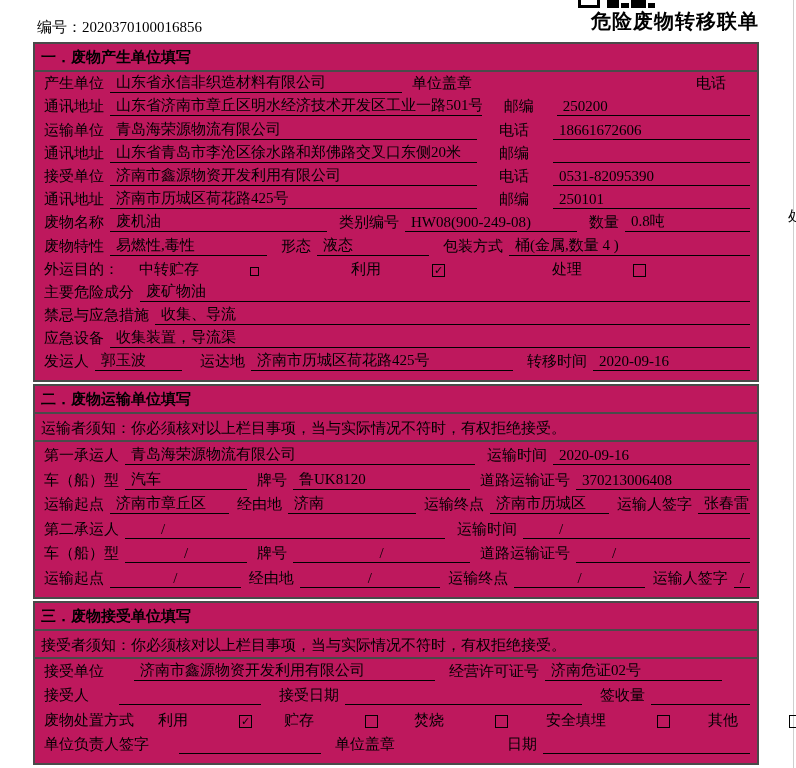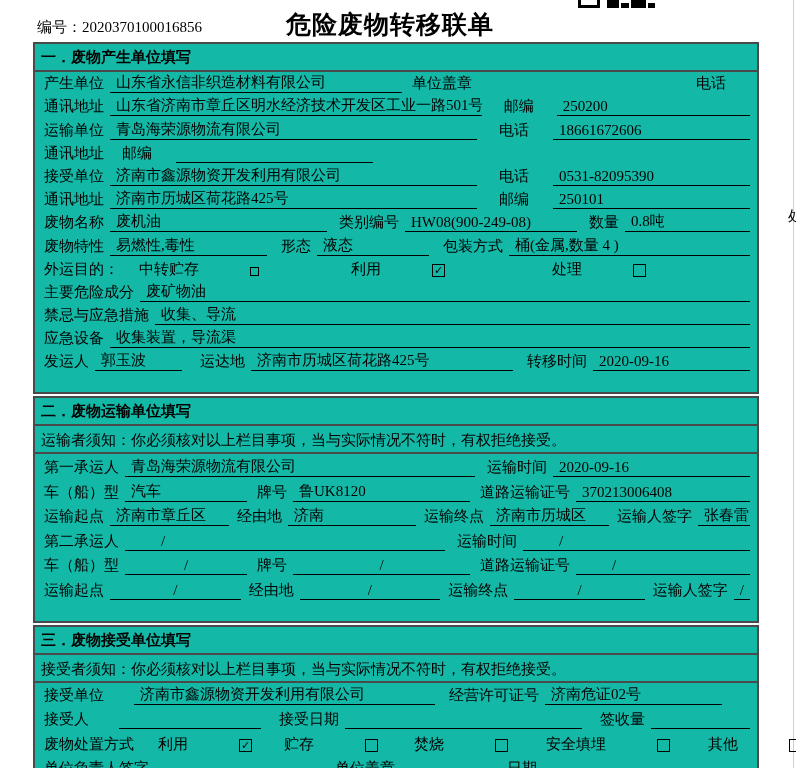--- a/index.html
+++ b/index.html
@@ -14,31 +14,31 @@
   .qr .q1{left:0;width:22px;height:8px;background:transparent;border:3px solid #000;border-top:none;box-sizing:border-box;}
   .qr .q2{left:29px;width:12px;height:8px;}
   .qr .q3{left:43px;top:3px;width:8px;height:5px;}
   .qr .q4{left:53px;width:15px;height:8px;}
   .qr .q5{left:70px;top:3px;width:7px;height:5px;}
 
   .doc{position:absolute;left:33px;top:8px;width:726px;}
   .hdr{position:relative;height:34px;}
   .serial{position:absolute;left:4px;top:10px;white-space:nowrap;}
   .title{
-    position:absolute;left:0;right:12px;top:0;text-align:center;font-size:25px;font-weight:bold;
+    position:absolute;left:0;right:0;top:0;text-align:right;font-size:20px;font-weight:bold;
     font-family:"Liberation Sans","DejaVu Sans",sans-serif;letter-spacing:1px;
   }
 
-  .box{border:2px solid #4a4a4a;margin-bottom:2px;background:#14b8a6;}
+  .box{border:2px solid #4a4a4a;margin-bottom:2px;background:#be185d;}
   .sec-title{
     font-family:"Liberation Sans","DejaVu Sans",sans-serif;font-weight:bold;font-size:15px;
     padding:4px 6px 3px;border-bottom:2px solid #4a4a4a;
   }
   .notice{padding:5px 6px 4px;border-bottom:2px solid #4a4a4a;height:28px;box-sizing:border-box;white-space:nowrap;font-family:Liberation Serif, serif;}
-  .sec-body{padding:1px 5px 18px;}
+  .sec-body{padding:1px 5px 6px;}
   .row{display:flex;align-items:flex-end;padding:0 2px 3px;box-sizing:border-box;}
   .s1 .row{height:23.2px;}
   .s2 .row{height:24.6px;justify-content:center;}
   .s3 .row{height:24.2px;}
   .lbl{white-space:nowrap;padding:0 6px 0 2px;}
   .rl{width:48px;padding:0 6px 0 12px;box-sizing:content-box;}
   .val{border-bottom:1px solid #000;padding:0 6px;white-space:nowrap;overflow:hidden;}
   .grow{flex:1 1 auto;}
   .sp{flex:1 1 auto;}
   .ctr{text-align:center;}
@@ -100,20 +100,21 @@
         <span class="val w185">250200</span>
       </div>
       <div class="row">
         <span class="lbl">运输单位</span>
         <span class="val grow mr10">青岛海荣源物流有限公司</span>
         <span class="lbl rl">电话</span>
         <span class="val w185">18661672606</span>
       </div>
       <div class="row">
         <span class="lbl">通讯地址</span>
+        <span class="val grow mr10">山东省青岛市李沧区徐水路和郑佛路交叉口东侧20米</span>
         <span class="lbl rl">邮编</span>
         <span class="val w185"></span>
       </div>
       <div class="row">
         <span class="lbl">接受单位</span>
         <span class="val grow mr10">济南市鑫源物资开发利用有限公司</span>
         <span class="lbl rl">电话</span>
         <span class="val w185">0531-82095390</span>
       </div>
       <div class="row">

